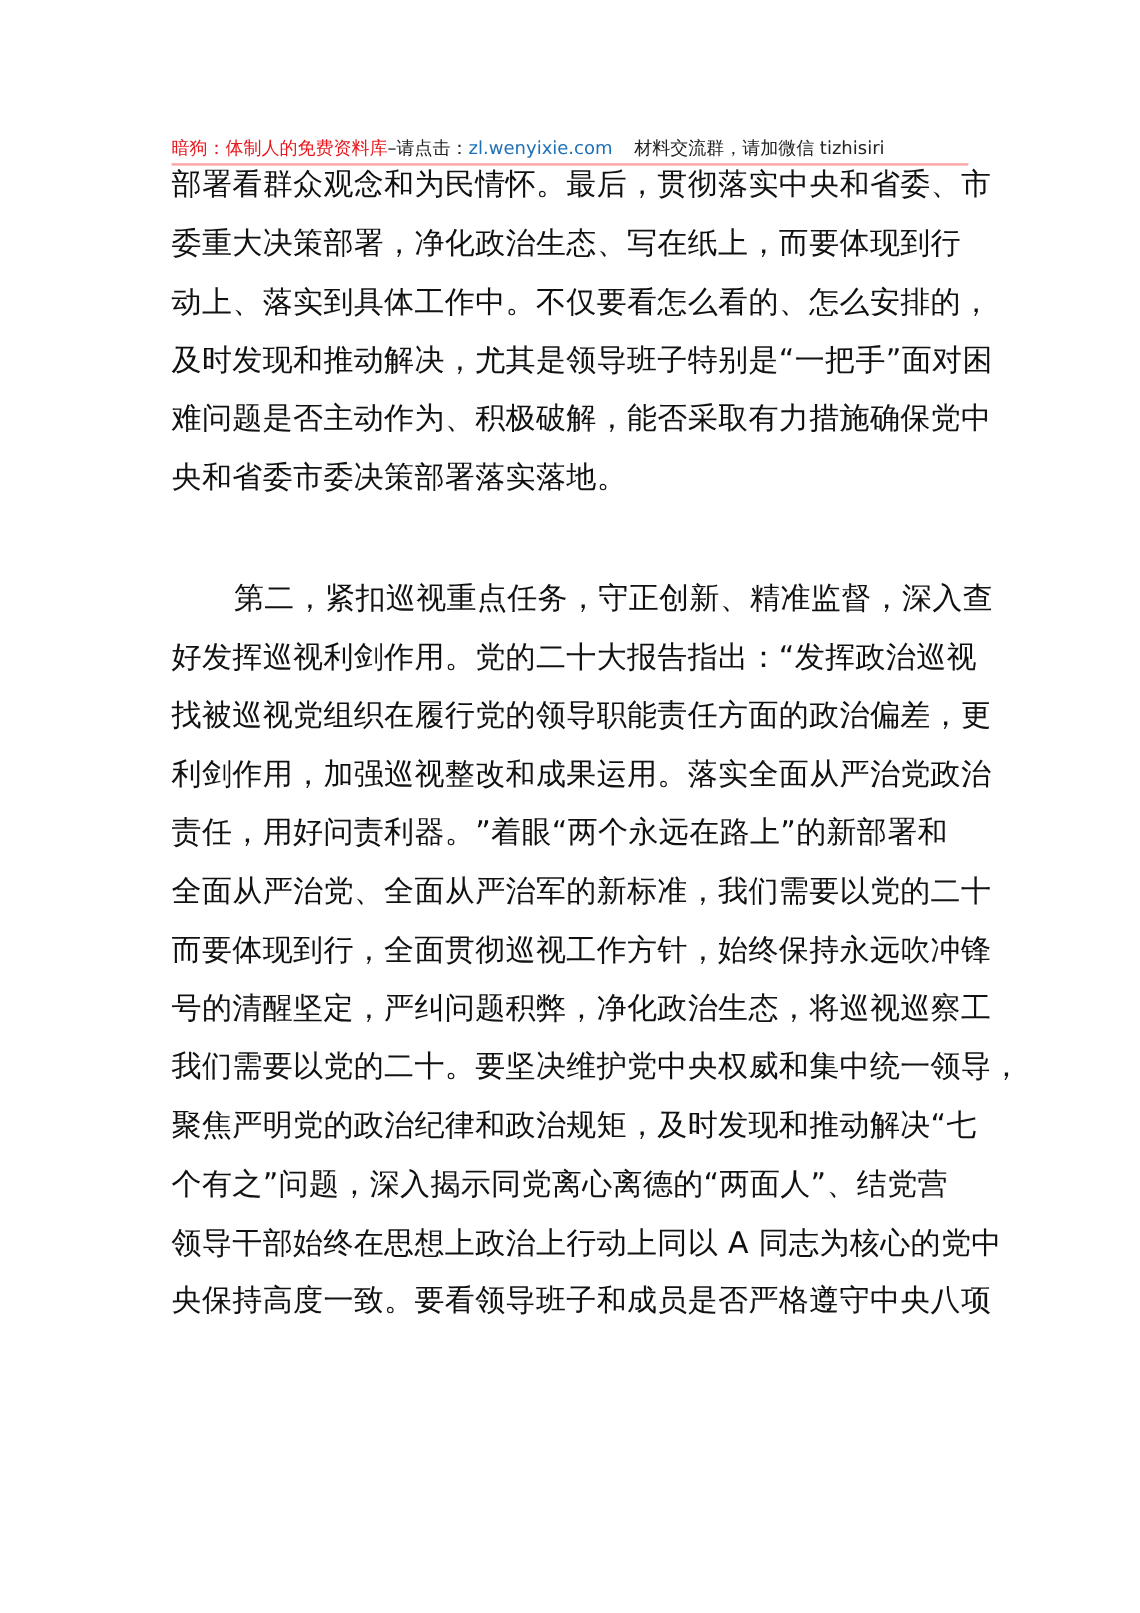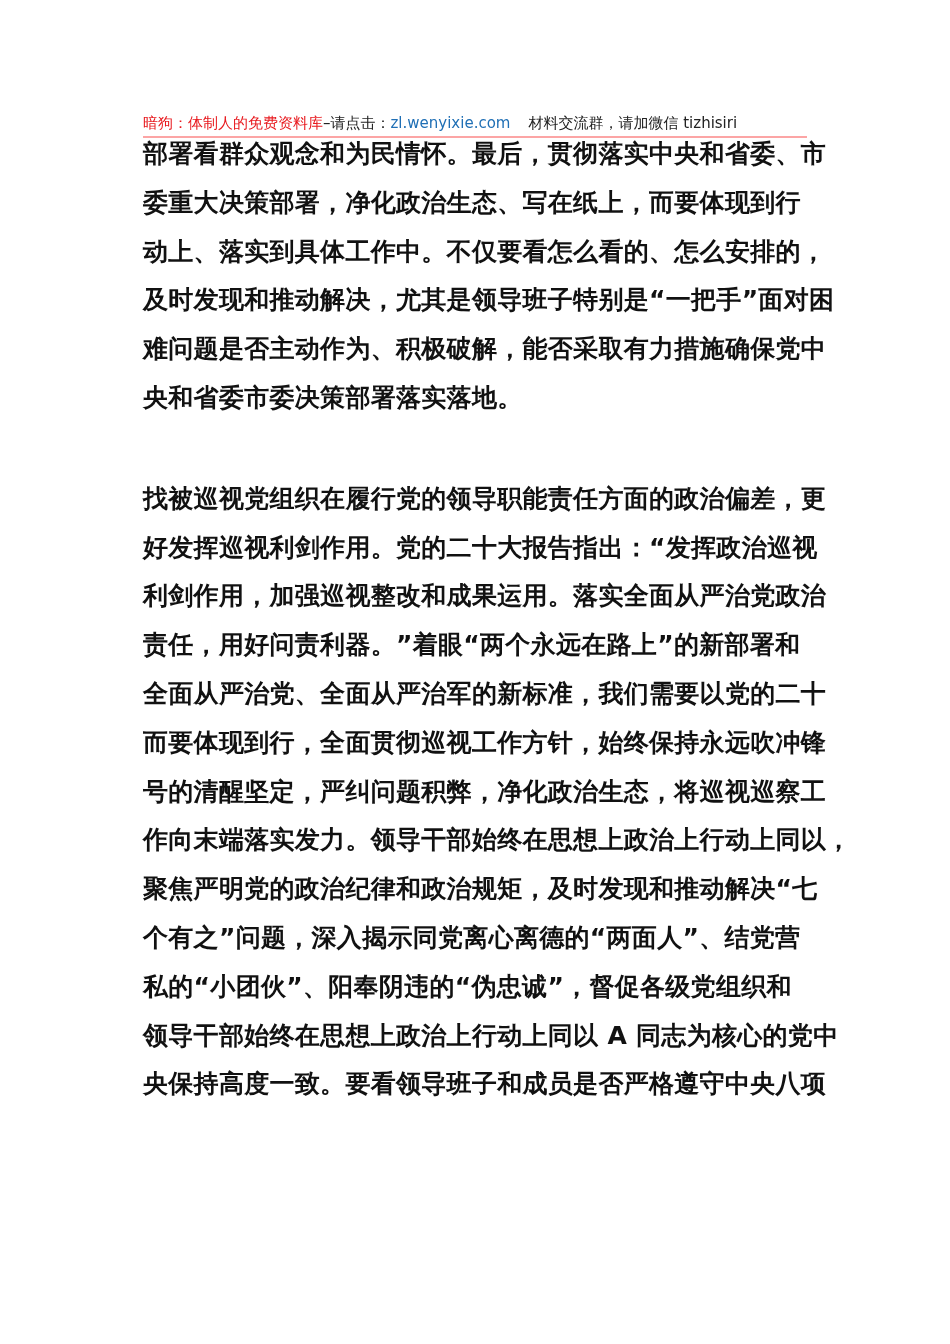--- a/index.html
+++ b/index.html
@@ -31,21 +31,20 @@
     .hdr-dark { color: #222222; }
     .hdr-link { color: #1f6fb5; text-decoration: none; cursor: pointer; }
     .hdr-gap { display: inline-block; width: 18px; }
     .body-text {
       position: absolute;
       left: 143px;
       top: 130px;
       width: 664px;
       color: #111111;
       font-size: 25px;
-      font-weight: bold;
     }
     .line {
       height: 48.8px;
       line-height: 48.8px;
       white-space: nowrap;
       letter-spacing: 0.3px;
     }
     .para-gap {
       height: 52px;
     }
@@ -64,27 +63,27 @@
   <div class="paragraph">
     <div class="line">部署看群众观念和为民情怀。最后，贯彻落实中央和省委、市</div>
     <div class="line">委重大决策部署，净化政治生态、写在纸上，而要体现到行</div>
     <div class="line">动上、落实到具体工作中。不仅要看怎么看的、怎么安排的，</div>
     <div class="line">及时发现和推动解决，尤其是领导班子特别是“一把手”面对困</div>
     <div class="line">难问题是否主动作为、积极破解，能否采取有力措施确保党中</div>
     <div class="line">央和省委市委决策部署落实落地。</div>
   </div>
   <div class="para-gap"></div>
   <div class="paragraph">
+    <div class="line indent">第二，紧扣巡视重点任务，守正创新、精准监督，深入查</div>
+    <div class="line">好发挥巡视利剑作用。党的二十大报告指出：“发挥政治巡视</div>
     <div class="line">找被巡视党组织在履行党的领导职能责任方面的政治偏差，更</div>
-    <div class="line">好发挥巡视利剑作用。党的二十大报告指出：“发挥政治巡视</div>
     <div class="line">利剑作用，加强巡视整改和成果运用。落实全面从严治党政治</div>
     <div class="line">责任，用好问责利器。”着眼“两个永远在路上”的新部署和</div>
     <div class="line">全面从严治党、全面从严治军的新标准，我们需要以党的二十</div>
     <div class="line">而要体现到行，全面贯彻巡视工作方针，始终保持永远吹冲锋</div>
     <div class="line">号的清醒坚定，严纠问题积弊，净化政治生态，将巡视巡察工</div>
-    <div class="line">作向末端落实发力。领导干部始终在思想上政治上行动上同以，</div>
+    <div class="line">我们需要以党的二十。要坚决维护党中央权威和集中统一领导，</div>
     <div class="line">聚焦严明党的政治纪律和政治规矩，及时发现和推动解决“七</div>
     <div class="line">个有之”问题，深入揭示同党离心离德的“两面人”、结党营</div>
-    <div class="line">私的“小团伙”、阳奉阴违的“伪忠诚”，督促各级党组织和</div>
     <div class="line">领导干部始终在思想上政治上行动上同以 A 同志为核心的党中</div>
     <div class="line">央保持高度一致。要看领导班子和成员是否严格遵守中央八项</div>
   </div>
 </div>
 
 </body></html>

